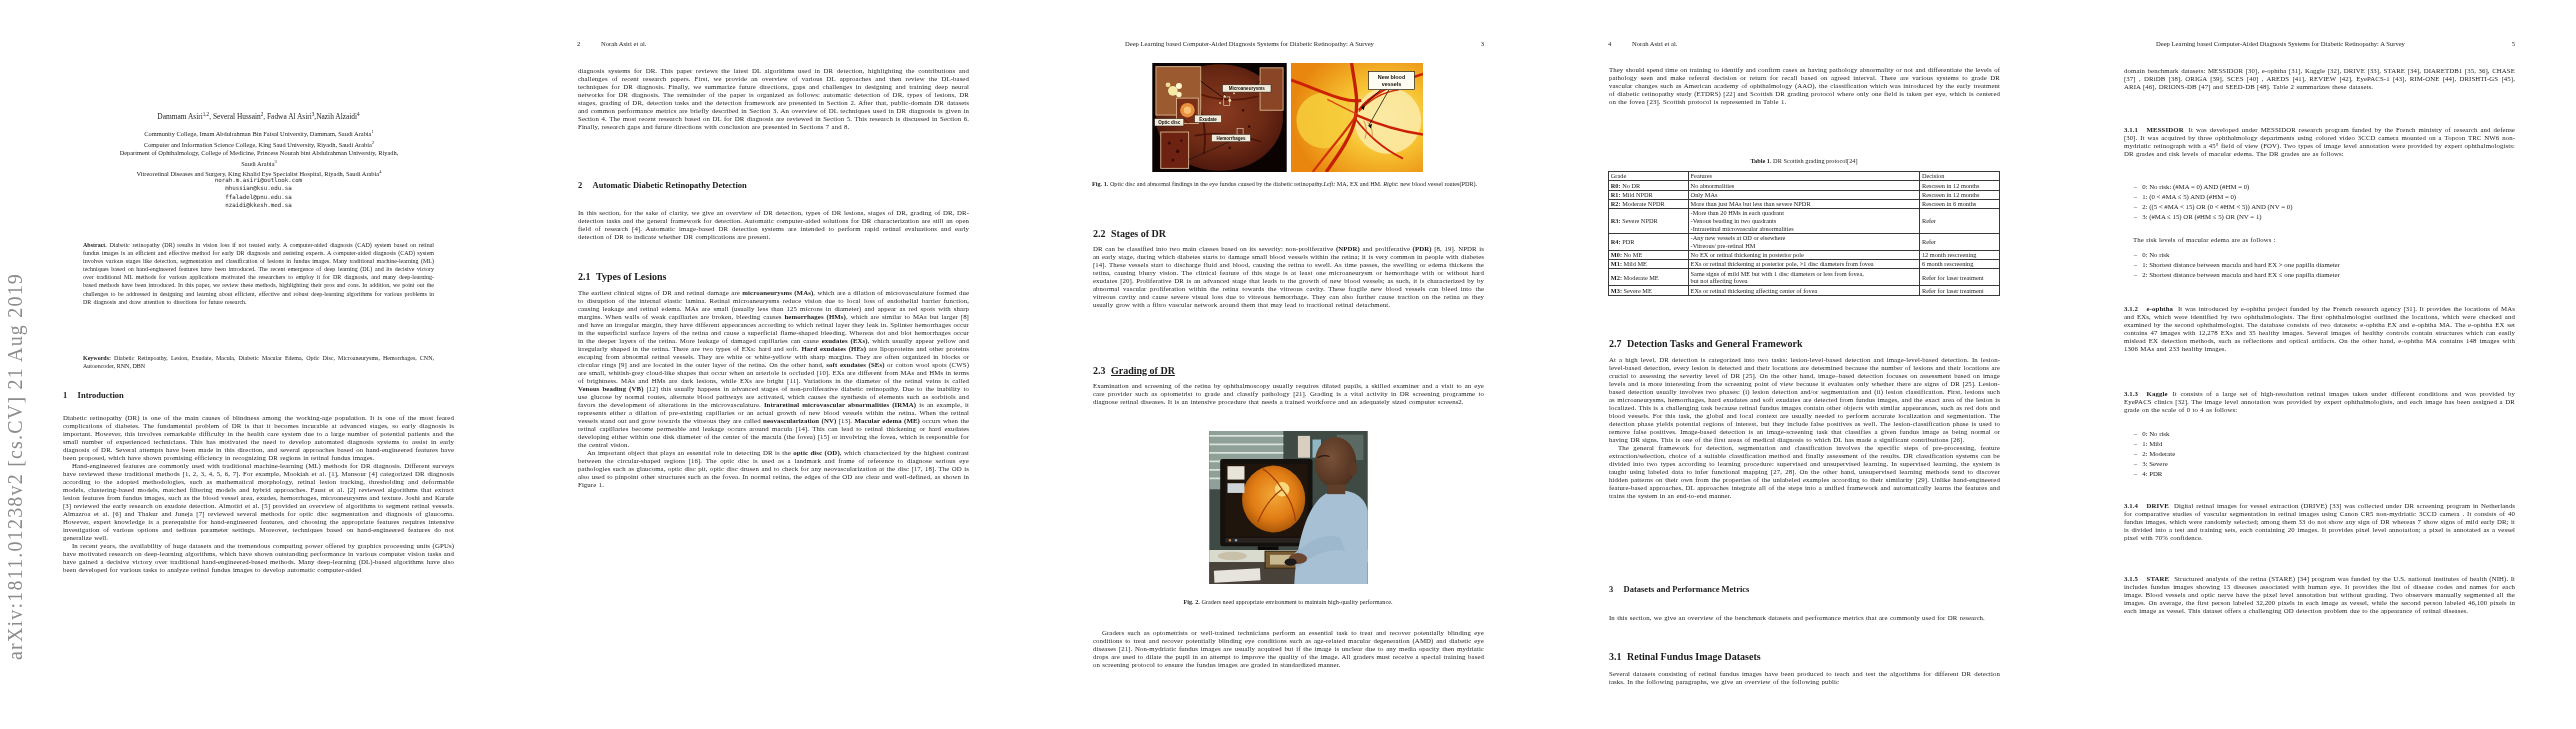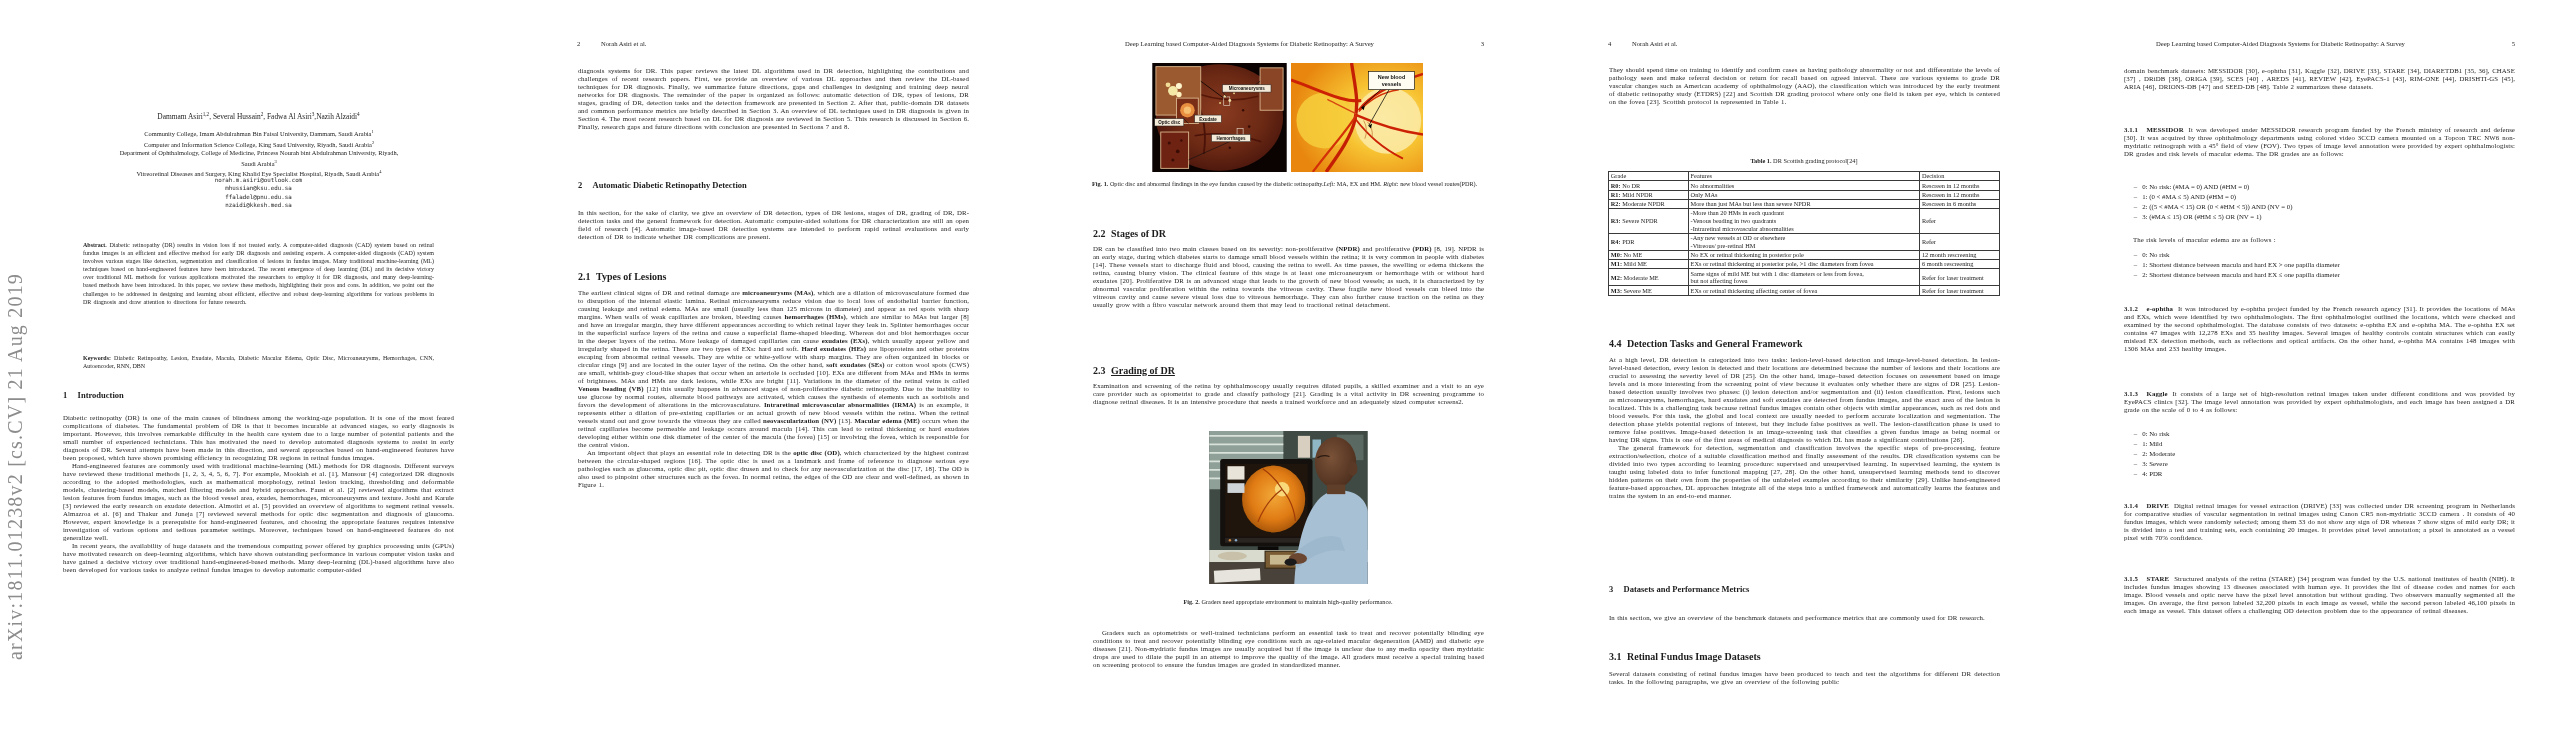--- a/index.html
+++ b/index.html
@@ -341,21 +341,21 @@
           <td>Refer for laser treatment</td>
         </tr>
         <tr>
           <td><b>M3:</b><span> Severe ME</span></td>
           <td class="feat">EXs or retinal thickening affecting center of fovea</td>
           <td>Refer for laser treatment</td>
         </tr>
       </tbody>
         </table>
     </div>
-    <h3 class="blk h-sub" style="left:63px;width:391px;top:338px;"><span class="hnum">4.4</span><span>Detection Tasks and General Framework</span></h3>
+    <h3 class="blk h-sub" style="left:63px;width:391px;top:338px;"><span class="hnum">2.7</span><span>Detection Tasks and General Framework</span></h3>
     <div class="blk body-text" style="left:63px;width:391px;top:356px;">
       <p>At a high level, DR detection is categorized into two tasks: lesion-level-based detection and image-level-based detection. In lesion-level-based detection, every lesion is detected and their locations are determined because the number of lesions and their locations are crucial to assessing the severity level of DR [25]. On the other hand, image–based detection focuses on assessment based on image levels and is more interesting from the screening point of view because it evaluates only whether there are signs of DR [25]. Lesion-based detection usually involves two phases: (i) lesion detection and/or segmentation and (ii) lesion classification. First, lesions such as microaneurysms, hemorrhages, hard exudates and soft exudates are detected from fundus images, and the exact area of the lesion is localized. This is a challenging task because retinal fundus images contain other objects with similar appearances, such as red dots and blood vessels. For this task, the global and local context are usually needed to perform accurate localization and segmentation. The detection phase yields potential regions of interest, but they include false positives as well. The lesion-classification phase is used to remove false positives. Image-based detection is an image-screening task that classifies a given fundus image as being normal or having DR signs. This is one of the first areas of medical diagnosis to which DL has made a significant contributions [26].</p>
       <p class="ind">The general framework for detection, segmentation and classification involves the specific steps of pre-processing, feature extraction/selection, choice of a suitable classification method and finally assessment of the results. DR classification systems can be divided into two types according to learning procedure: supervised and unsupervised learning. In supervised learning, the system is taught using labeled data to infer functional mapping [27, 28]. On the other hand, unsupervised learning methods tend to discover hidden patterns on their own from the properties of the unlabeled examples according to their similarity [29]. Unlike hand-engineered feature-based approaches, DL approaches integrate all of the steps into a unified framework and automatically learns the features and trains the system in an end-to-end manner.</p>
     </div>
     <h2 class="blk h-sec" style="left:63px;width:391px;top:584px;"><span class="hnum">3</span><span>Datasets and Performance Metrics</span></h2>
     <div class="blk body-text" style="left:63px;width:391px;top:614px;">
       <p>In this section, we give an overview of the benchmark datasets and performance metrics that are commonly used for DR research.</p>
     </div>
     <h3 class="blk h-sub" style="left:63px;width:391px;top:651px;"><span class="hnum">3.1</span><span>Retinal Fundus Image Datasets</span></h3>
     <div class="blk body-text" style="left:63px;width:391px;top:670px;">

